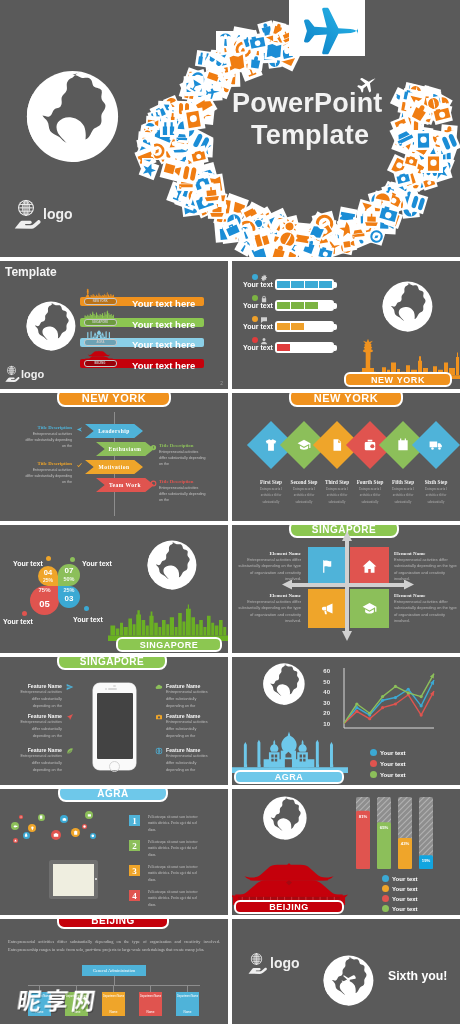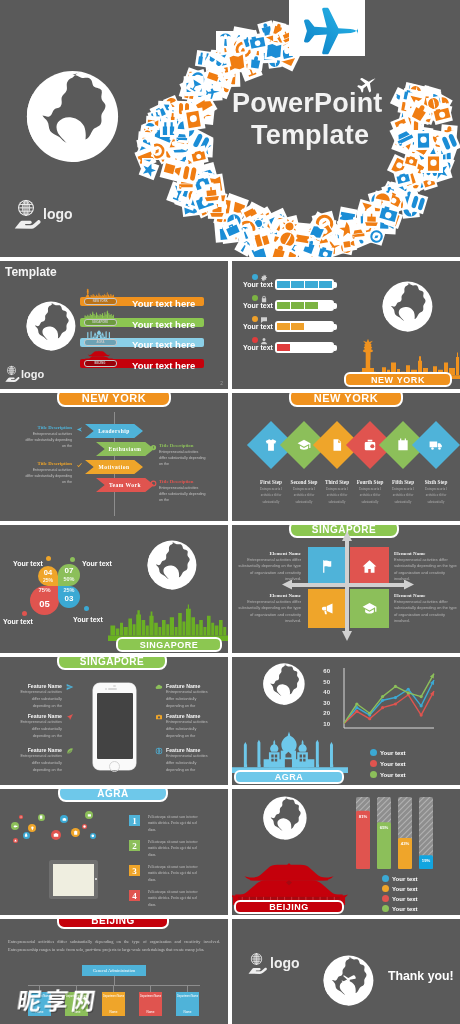--- a/index.html
+++ b/index.html
@@ -2478,21 +2478,21 @@
 <path fill="#5a5a5a" d="M50 7c4 0 6 2 9 3c3 1 7-1 9 1c3 2 2 6 4 8c2 2 6 1 8 4c1 3-1 6 0 9c1 3 4 4 4 7c0 4-3 6-4 9c-1 3 1 7-1 10c-2 3-6 3-8 6c-2 3-3 7-6 9c-3 2-7-1-10 0c-4 1-6 4-10 4c-4 0-6-4-9-6c-3-2-7-3-9-6c-2-3-1-7-3-10c-1-2-4-4-5-6c2 0 5 2 7 1c3-1 3-5 5-7c2-2 6-1 7-4c2-3 0-6 1-9c1-3 4-4 5-7c1-3-1-6 1-9c1-3 4-3 6-5c2-2 4-4 6-4z"></path>
 <path fill="#ffffff" d="M35 56c3-4 9-6 14-5c6 1 10 4 13 9c2 5 2 11 1 16c-1 5-4 10-5 15c-1 4 1 9-3 11c-4 2-6-2-7-6c-1-5 0-10-2-15c-2-5-8-9-11-14c-2-4-2-8 0-11z"></path>
 <path fill="#ffffff" d="M-4 44c3-12 8-21 16-27c-4 8-4 17-1 26c3 9 9 15 9 22c0 8-6 12-12 11c-9-7-14-21-12-32z"></path>
 <path fill="#ffffff" d="M88 36c3 5 4 11 3 16c-1 5-4 9-6 8c-2-1-2-6-1-11c1-5 2-10 4-13z"></path>
 </g>
         </svg>
         <svg style="position:absolute;left:18px;top:18px" width="17" height="17" viewBox="0 0 24 24">
           <path fill="#ffffff" d="M22 13l-8-1.3-2.6 7.2-1.4.3 1-7.3-5.4.6-1.2 2-1 .2.2-3-1.1-2.6 1-.3 1.7 1.7 5.4-.6-3.5-6.5 1.3-.6 4.5 5.8L21 7.4c.9-.1 1.7.6 1.8 1.5l.2 2.6c.1.9-.6 1.6-1 1.5z" transform="rotate(-20 12 12)"></path>
         </svg>
       </div>
-<div class="thanks" style="left:156px;top:50px;white-space:nowrap">Thank you!</div>
+<div class="thanks" style="left:156px;top:50px;white-space:nowrap">Sixth you!</div>
 </div>
 <div class="wm">
 <div class="wm-cn" title-bind="watermark.cn_text">
         <svg width="78" height="24" viewBox="0 -780 3260 1000">
           <g transform="scale(1,-1)" fill="#ffffff">
             <path transform="translate(0,0)" d="M532 702H824V611H532ZM422 807V461C422 312 412 116 299 -16C327 -28 375 -59 395 -78C515 64 532 295 532 461V505H937V807ZM872 414C827 375 760 333 690 298V474H578V70C578 -44 606 -79 714 -79C736 -79 820 -79 844 -79C936 -79 966 -34 977 121C947 128 899 146 876 166C871 47 865 27 833 27C814 27 746 27 730 27C696 27 690 32 690 70V193C783 231 882 278 959 331ZM253 387V202H168V387ZM253 490H168V674H253ZM65 778V15H168V97H359V778Z"></path>
             <path transform="translate(1130,0)" d="M298 547H701V491H298ZM179 629V408H829V629ZM434 235V194H48V92H434V24C434 9 428 5 408 4C391 4 312 4 255 7C271 -21 288 -61 296 -92C383 -92 449 -92 496 -79C544 -65 562 -40 562 19V92H952V194H615C703 226 786 266 854 307L779 373L752 368H146V275H591C557 260 522 246 487 235ZM63 775V674H936V775H559V850H433V775Z"></path>
             <path transform="translate(2260,0)" d="M77 794V-88H192V681H341C340 611 337 544 331 481C305 502 279 523 253 542L194 466C234 435 276 398 316 359C295 241 258 143 193 72C218 57 267 21 284 3C341 73 378 161 403 266C423 242 441 219 454 198L519 287C497 319 464 356 426 394C438 481 444 577 448 681H596C595 616 593 555 588 497C564 517 539 536 515 554L455 477C495 446 536 410 574 373C554 246 515 143 444 69C470 54 519 16 536 -2C599 72 638 167 663 280C690 249 714 218 731 192L797 284C771 321 731 366 685 411C695 493 700 584 703 681H813V50C813 33 806 28 789 27C772 27 714 26 663 30C679 -1 697 -55 703 -87C786 -88 841 -85 879 -65C917 -46 929 -13 929 48V794Z"></path>
           </g>
         </svg>

